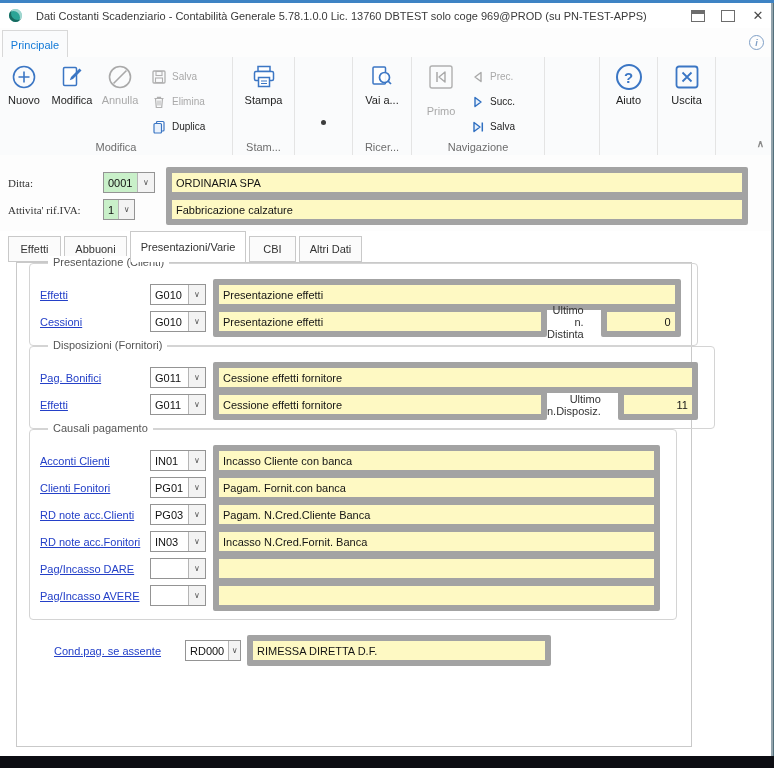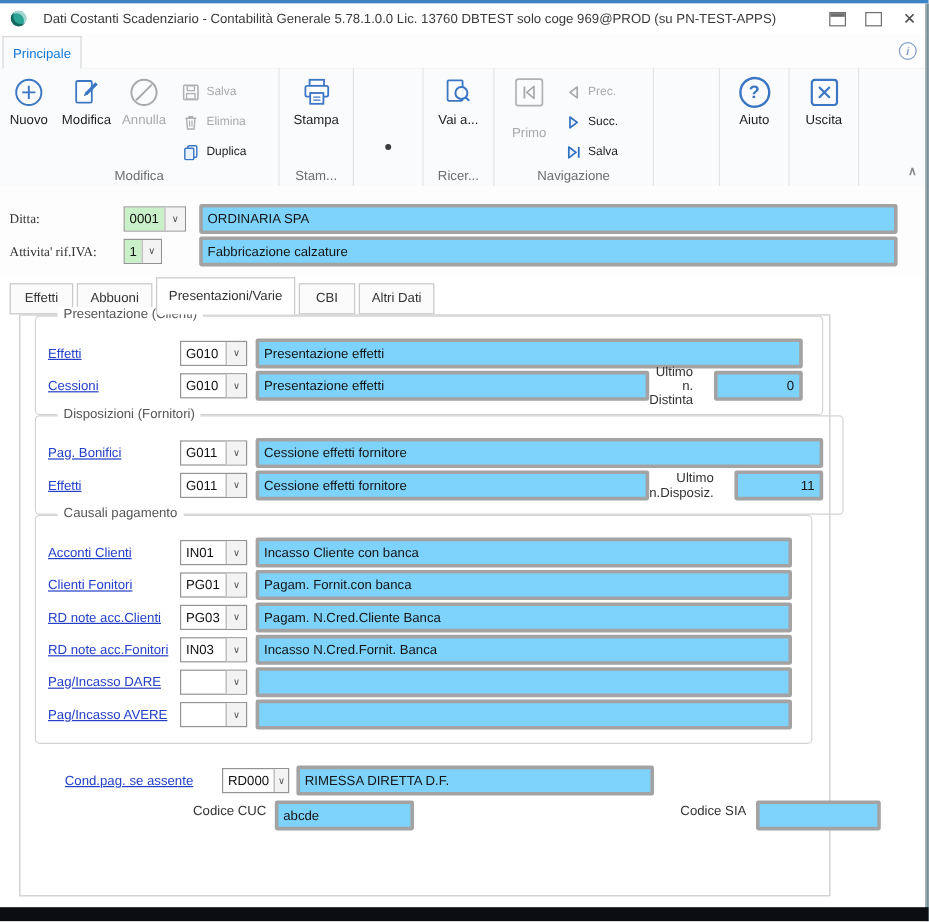--- a/index.html
+++ b/index.html
@@ -43,21 +43,21 @@
   .collapse-btn{position:absolute;right:10px;bottom:6px;color:#8a8a8a;font-size:10px;font-weight:bold;}
   svg{display:block;}
   
   .form-header{position:absolute;left:0;top:155px;width:774px;height:76px;background:#fdfdfd;}
   .fh-row{position:absolute;left:8px;display:flex;align-items:center;height:21px;}
   .fh-label{width:95px;color:#333;font-family:Liberation Serif, serif;}
   .combo{display:flex;border:1px solid #949494;height:19px;background:#fff;box-sizing:content-box;align-items:stretch;}
   .combo .cval{display:flex;align-items:center;padding:0 4px;flex:1;color:#111;}
   .combo .carr{width:16px;border-left:1px solid #b5b5b5;background:#f3f3f3;display:flex;align-items:center;justify-content:center;color:#555;font-size:8px;}
   .combo.green .cval{background:#c9f0c9;}
-  .rofield{background:#7dd3fc;border:3px solid #a3a3a3;border-radius:2px;height:19px;display:flex;align-items:center;
+  .rofield{background:#fef9c3;border:6px solid #a3a3a3;border-radius:2px;height:19px;display:flex;align-items:center;
            padding:0 4px;color:#141414;box-sizing:content-box;overflow:hidden;white-space:nowrap;}
   .numbox{width:60px;justify-content:flex-end;}
   
   .tabstrip{position:absolute;left:0;top:231px;width:774px;height:31px;}
   .ptab{position:absolute;bottom:0;height:26px;background:#fbfbfb;border:1px solid #c9c9c9;
         display:flex;align-items:center;justify-content:center;color:#333;box-sizing:border-box;}
   .ptab.active{height:31px;background:#fff;border-bottom:none;z-index:3;}
   .page{position:absolute;left:16px;top:262px;width:676px;height:485px;background:#fff;border:1px solid #c9c9c9;box-sizing:border-box;z-index:2;}
   fieldset.grp{position:relative;margin:0 14px 0 12px;border:1px solid #d4d4d4;border-radius:4px;padding:20px 16px 13px 10px;}
   fieldset.grp .grp-title{position:absolute;top:-8px;left:18px;background:#fff;padding:0 5px;color:#555;}
@@ -414,23 +414,17 @@
 
     <div class="cond-row">
       <a class="flink">Cond.pag. se assente</a>
       <div class="combo">
         <span class="cval">RD000</span>
         <span class="carr">∨</span>
       </div>
       <div class="rofield">RIMESSA DIRETTA D.F.</div>
     </div>
 
-    <div class="codes-row">
-      <span class="code-label cuc-label">Codice CUC</span>
-      <div class="rofield cuc-field">abcde</div>
-      <span class="code-label sia-label">Codice SIA</span>
-      <div class="rofield sia-field"></div>
-    </div>
   </div>
 
   <div class="right-edge"></div>
   <div class="bottom-bar"></div>
 </div>
 
 </body></html>

